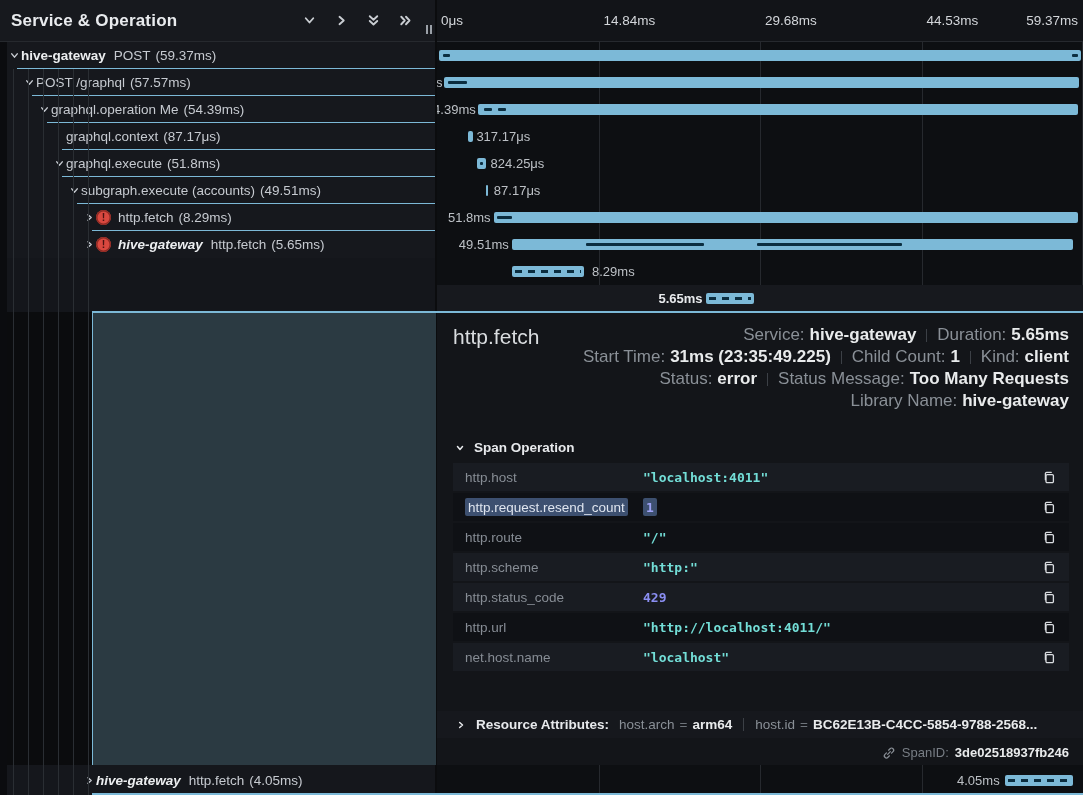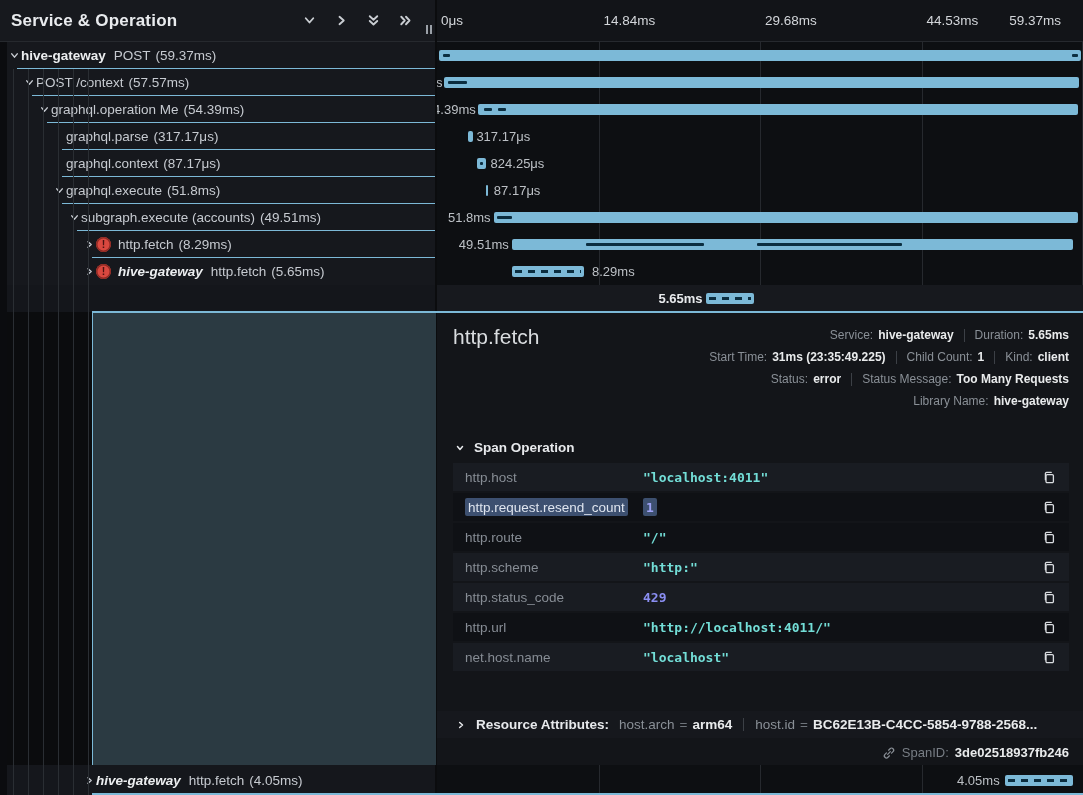--- a/index.html
+++ b/index.html
@@ -44,21 +44,21 @@
     background:repeating-linear-gradient(90deg,#0b2e40 0 7px,rgba(0,0,0,0) 7px 13px)}
   .seg{position:absolute;top:12px;height:2.5px;background:#0b2e40;border-radius:1px}
   .blab{position:absolute;top:6px;font-size:13px;color:#bcc0c5;white-space:nowrap}
   .blab.b{color:#e9ebee;font-weight:700}
   
   #bluesep{position:absolute;left:92px;top:311px;width:991px;height:2px;background:#7cb9d7}
   #tealblock{position:absolute;left:92px;top:313px;width:343px;height:452px;background:#2b3a42;
     border-left:1.5px solid #7cb9d7}
   #detail{position:absolute;left:437px;top:313px;width:646px;height:452px;background:#131519}
   .dtitle{position:absolute;left:16px;top:12px;font-size:21px;color:#d9dcdf}
-  #meta{position:absolute;right:14px;top:11px;font-size:12px;line-height:22px}
+  #meta{position:absolute;right:14px;top:11px;font-size:17px;line-height:22px}
   .mline{display:flex;justify-content:flex-end;align-items:center}
   .ml{color:#8a9097;margin-right:5px}
   .mv{color:#e9ebec;font-weight:700}
   .mdiv{width:1px;height:13px;background:#3c4046;margin:0 10px}
   #attrhead{position:absolute;left:16px;top:127px;display:flex;align-items:center;gap:7px;
     font-weight:700;font-size:13.5px;color:#e7e9ec;cursor:pointer}
   #attrhead .chev{color:#e7e9ec}
   #attrs{position:absolute;left:16px;top:150px;right:14px}
   .arow{height:28px;margin-bottom:2px;display:flex;align-items:center;padding:0 12px}
   .arow[data-shade="light"]{background:#191c22}
@@ -122,60 +122,54 @@
       <i></i>
       <i></i>
     </span>
 </div>
 
 <div id="rheader">
   <span class="tick" style="left:4px">0μs</span>
   <span class="tick" style="left:calc(25% + 5px)">14.84ms</span>
   <span class="tick" style="left:calc(50% + 5px)">29.68ms</span>
   <span class="tick" style="left:calc(75% + 5px)">44.53ms</span>
-  <span class="tick" style="right:22px">59.37ms</span>
+  <span class="tick" style="right:5px">59.37ms</span>
 </div>
 
 <div id="tree">
   <div class="trl" style="padding-left:7px">
     <span class="chev">
         <svg width="11" height="11" viewBox="0 0 12 12">
           <path d="M3 4.2 6 7.8 9 4.2" fill="none" stroke="currentColor" stroke-width="1.6" stroke-linecap="round" stroke-linejoin="round"></path>
         </svg>
       </span>
     <span class="svc">hive-gateway</span>
     <span class="op">POST</span>
     <span class="dur">(59.37ms)</span>
     <i class="rline" style="left:17px"></i>
   </div>
   <div class="trl" style="padding-left:22px">
     <span class="chev">
         <svg width="11" height="11" viewBox="0 0 12 12">
           <path d="M3 4.2 6 7.8 9 4.2" fill="none" stroke="currentColor" stroke-width="1.6" stroke-linecap="round" stroke-linejoin="round"></path>
         </svg>
       </span>
-    <span class="op">POST /context</span>
+    <span class="op">POST /graphql</span>
     <span class="dur">(57.57ms)</span>
     <i class="rline" style="left:32px"></i>
   </div>
   <div class="trl" style="padding-left:37px">
     <span class="chev">
         <svg width="11" height="11" viewBox="0 0 12 12">
           <path d="M3 4.2 6 7.8 9 4.2" fill="none" stroke="currentColor" stroke-width="1.6" stroke-linecap="round" stroke-linejoin="round"></path>
         </svg>
       </span>
     <span class="op">graphql.operation Me</span>
     <span class="dur">(54.39ms)</span>
     <i class="rline" style="left:47px"></i>
-  </div>
-  <div class="trl" style="padding-left:52px">
-    <span class="spacer"></span>
-    <span class="op">graphql.parse</span>
-    <span class="dur">(317.17μs)</span>
-    <i class="rline" style="left:62px"></i>
   </div>
   <div class="trl" style="padding-left:52px">
     <span class="spacer"></span>
     <span class="op">graphql.context</span>
     <span class="dur">(87.17μs)</span>
     <i class="rline" style="left:62px"></i>
   </div>
   <div class="trl" style="padding-left:52px">
     <span class="chev">
         <svg width="11" height="11" viewBox="0 0 12 12">

